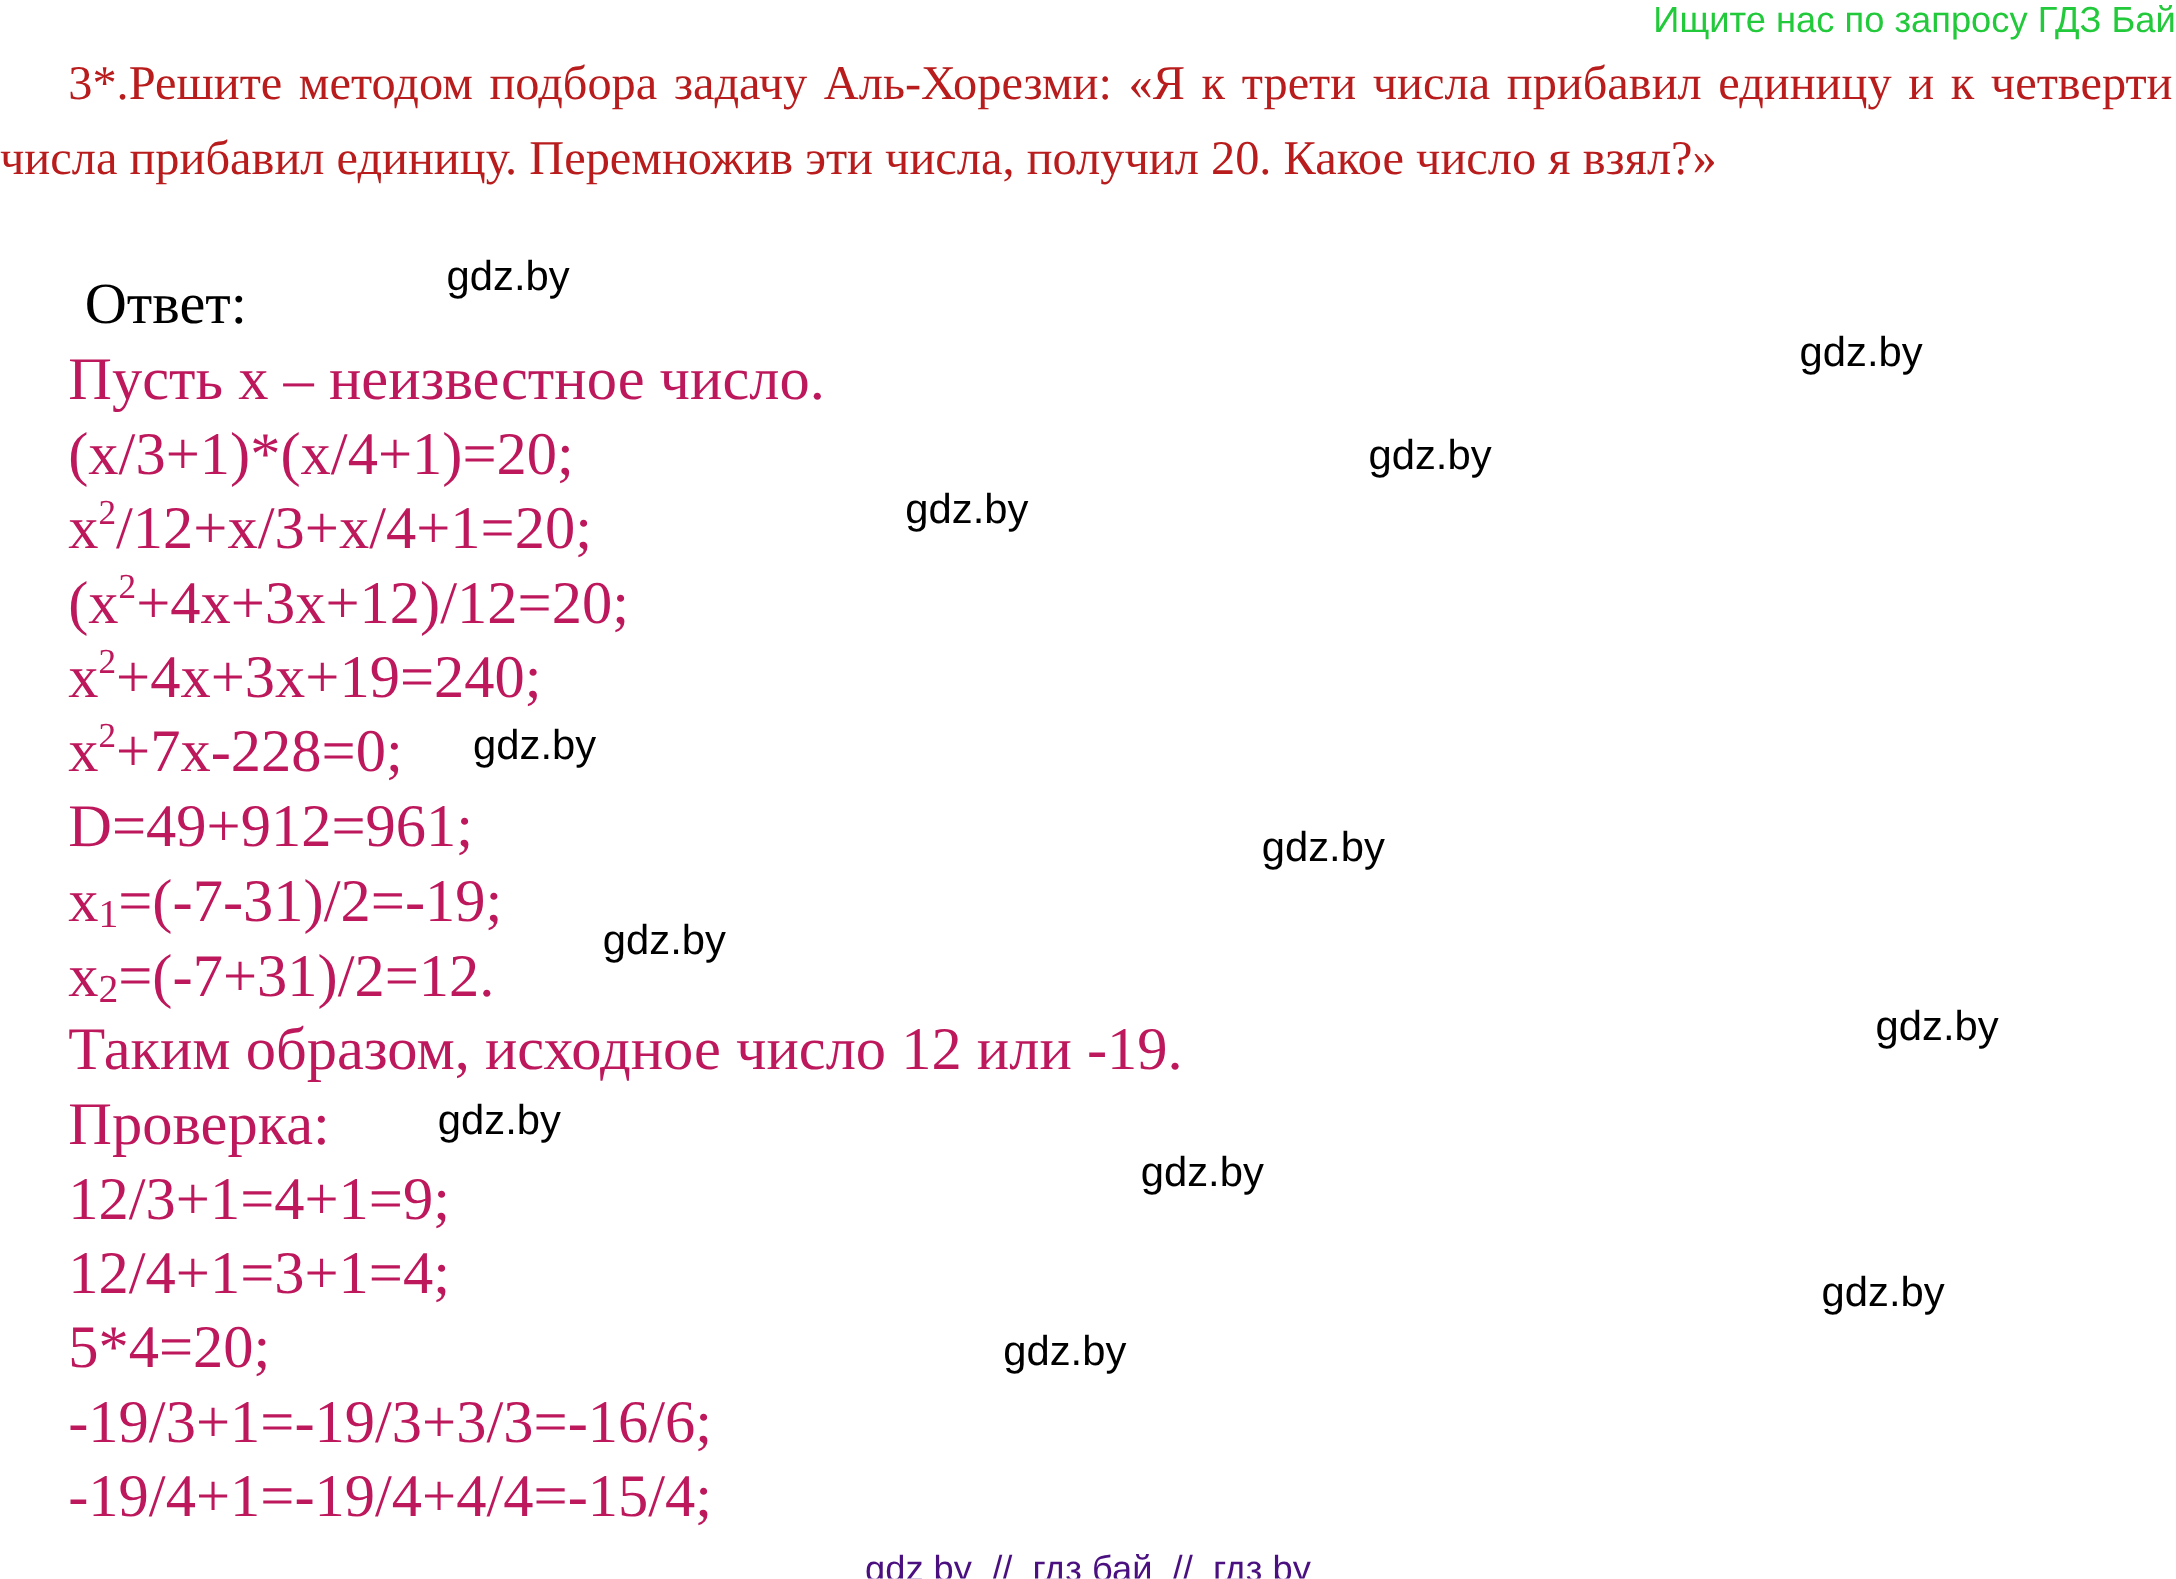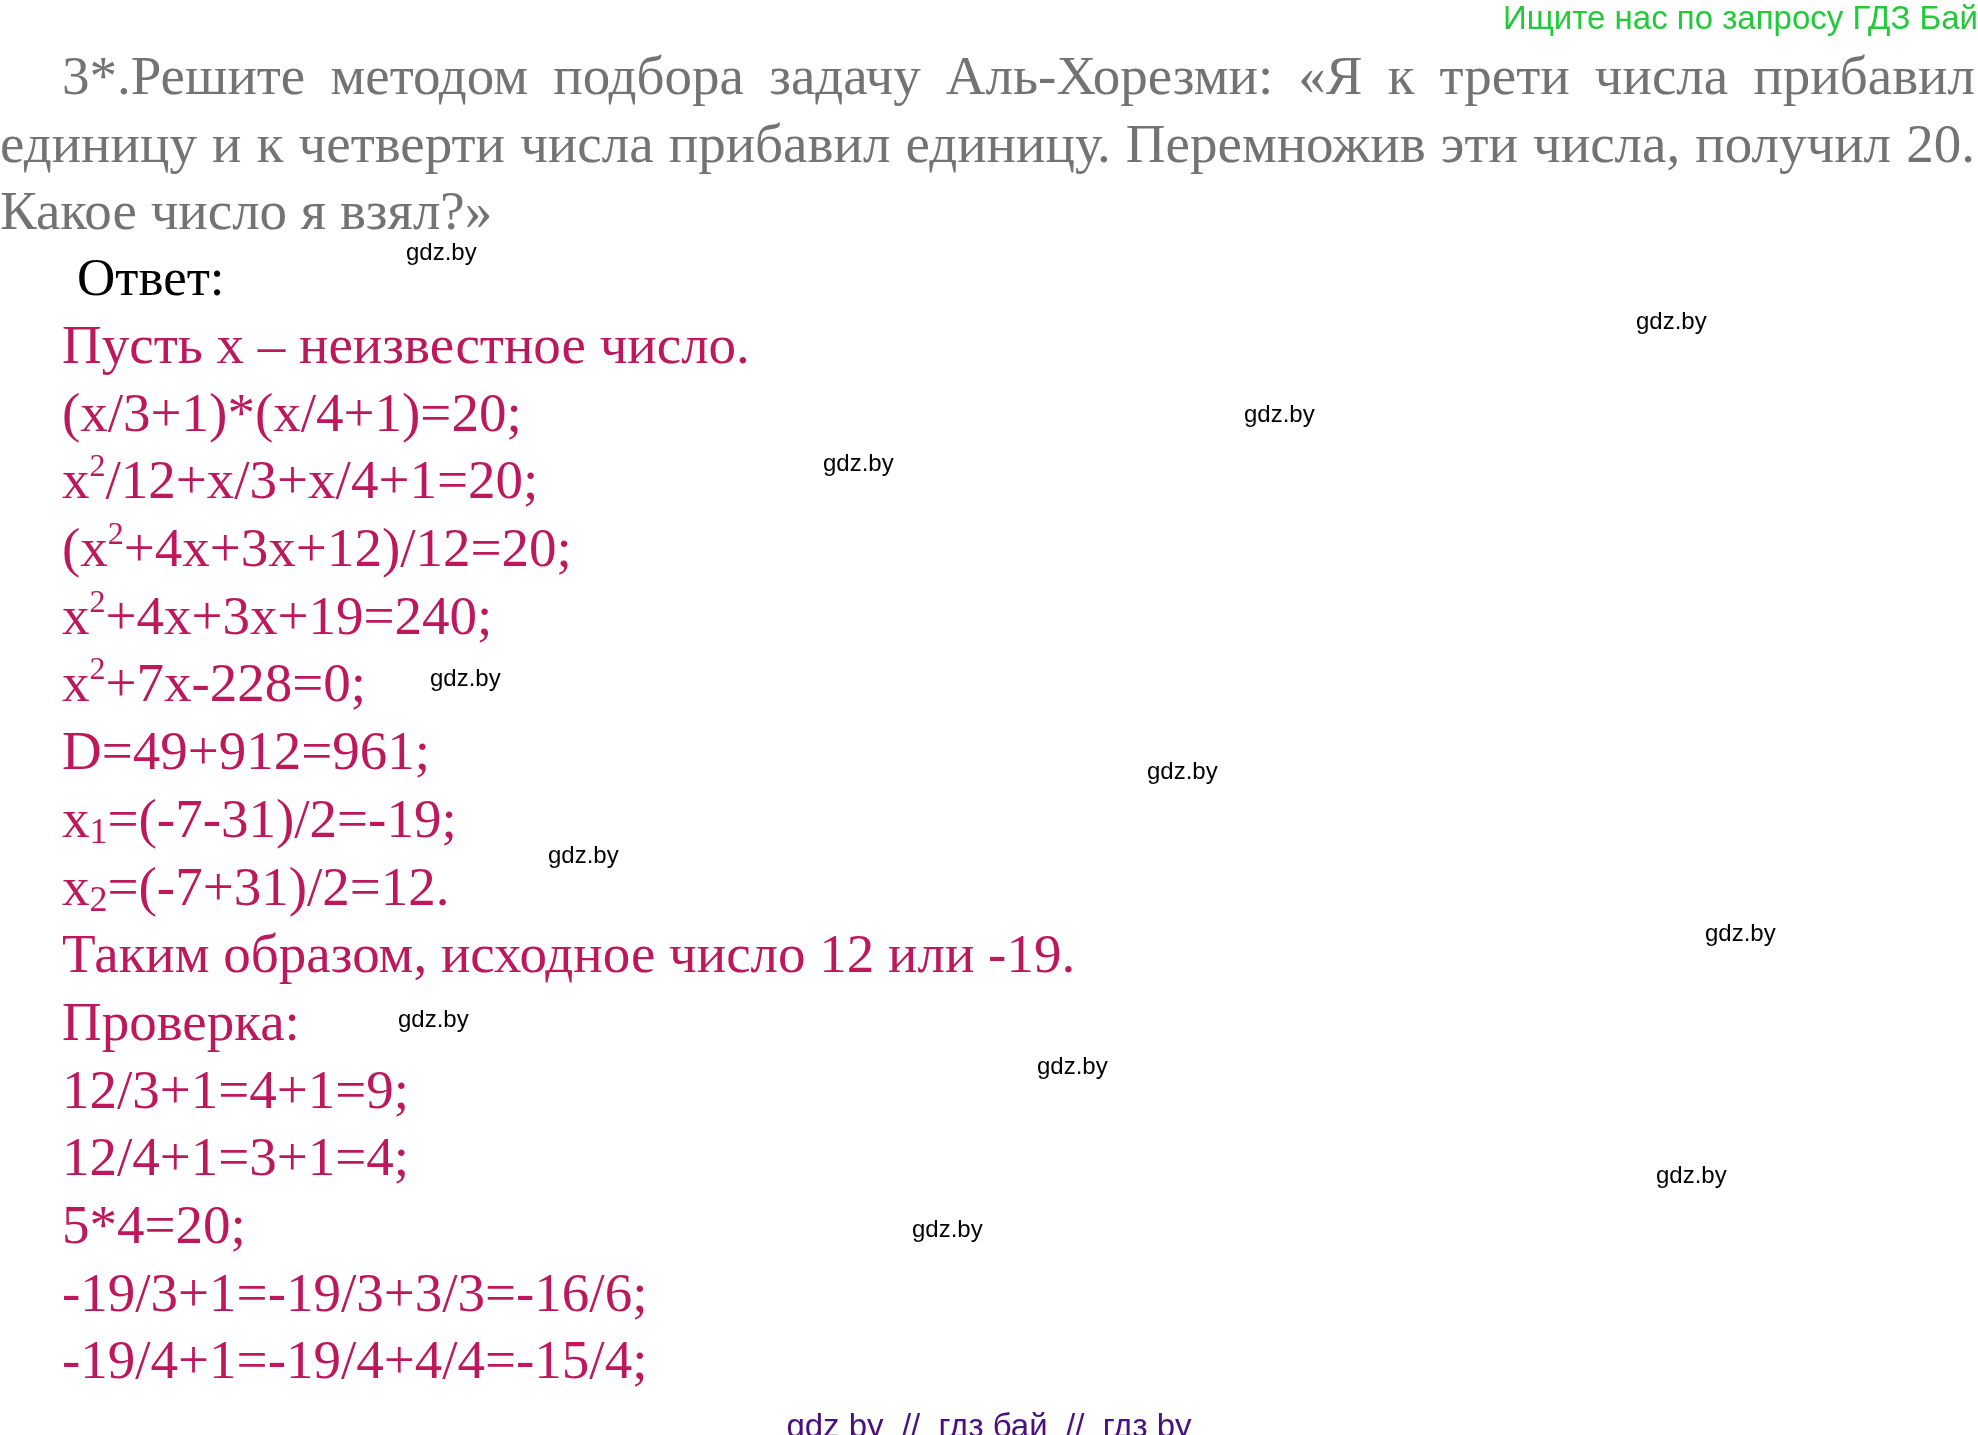--- a/index.html
+++ b/index.html
@@ -4,40 +4,40 @@
 <style>
   html, body { margin: 0; padding: 0; background: #ffffff; }
   body { width: 1978px; height: 1435px; position: relative; overflow: hidden; }
   .header-link {
     position: absolute; top: 0; left: 0; width: 1978px; text-align: right;
     font-family: "Liberation Sans", sans-serif; font-size: 33px; line-height: 36px;
     color: #22c93a;
   }
   .problem {
     position: absolute; left: 0; top: 42px; width: 1975px;
-    font-family: "Liberation Serif", serif; font-size: 55px; line-height: 67.5px;
-    color: #737373; text-align: justify; text-align-last: left;
+    font-family: "Liberation Serif", serif; font-size: 44px; line-height: 67.5px;
+    color: #b91c1c; text-align: justify; text-align-last: left;
   }
   .problem .indent { display: inline-block; width: 62px; }
   .answer-label {
     position: absolute; left: 77px; top: 244px;
     font-family: "Liberation Serif", serif; font-size: 53px; font-weight: normal;
     line-height: 67.5px; color: #000000;
   }
   .solution {
     position: absolute; left: 62px; top: 311px;
     font-family: "Liberation Serif", serif; font-size: 55px; line-height: 67.7px;
     color: #be185d;
   }
   .solution .line { white-space: nowrap; height: 67.7px; }
   .solution sup { font-size: 32px; vertical-align: 22px; line-height: 0; }
   .solution sub { font-size: 36px; vertical-align: -6px; line-height: 0; }
   .wm {
     position: absolute;
-    font-family: "Liberation Sans", sans-serif; font-size: 24px; line-height: 32px;
+    font-family: "Liberation Sans", sans-serif; font-size: 38px; line-height: 32px;
     color: #000; white-space: nowrap;
   }
   .footer {
     position: absolute; left: 0; width: 1978px; top: 1409px; text-align: center;
     font-family: "Liberation Sans", sans-serif; font-size: 33px; line-height: 34px;
     color: #4a1080; white-space: pre;
   }
 </style>
 </head>
 <body>

